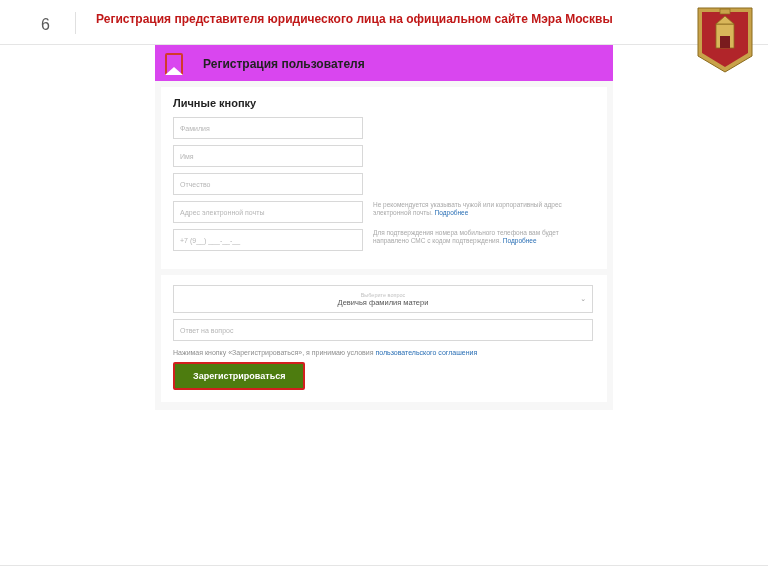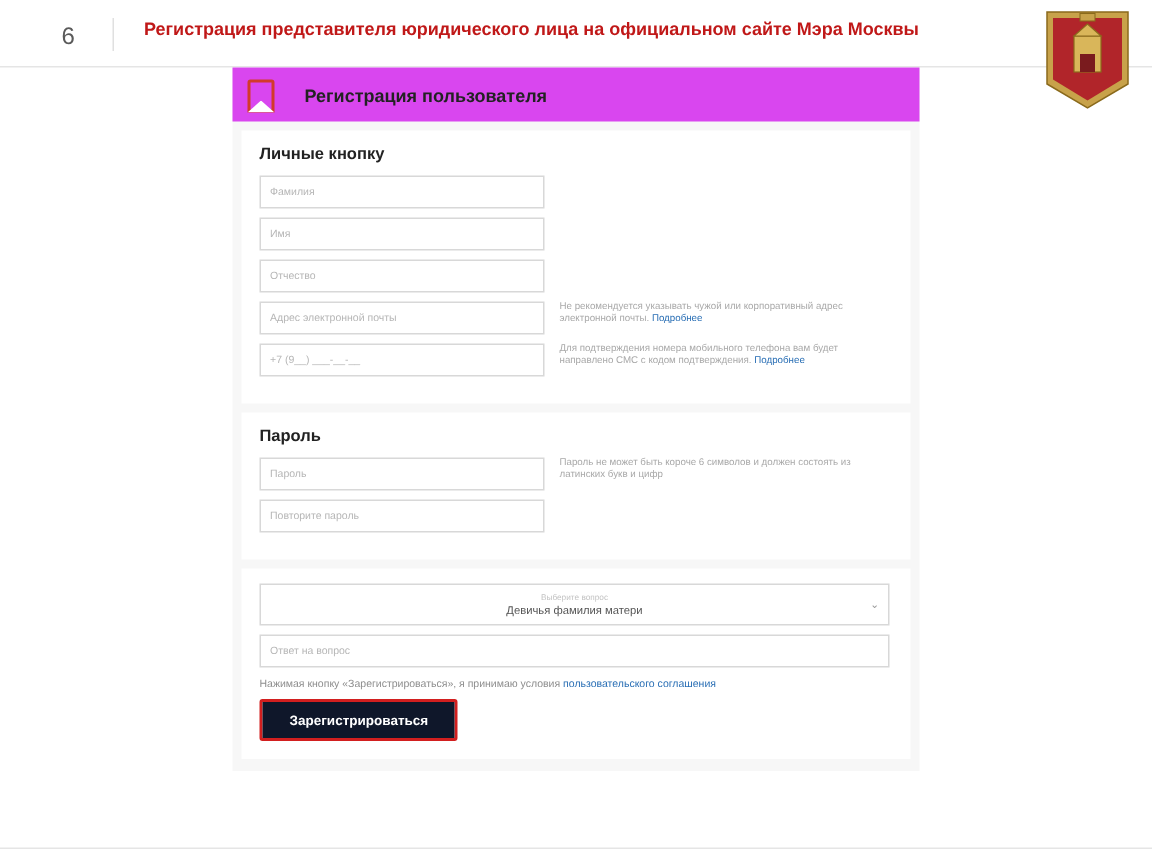--- a/index.html
+++ b/index.html
@@ -123,21 +123,21 @@
     color: #8e8e8e;
     margin: 8px 0 6px 0;
   }
   .consent .link { color: #2a6fb5; }
   .btn-wrap {
     display: inline-block;
     border: 2px solid #d21f1f;
     border-radius: 2px;
   }
   .btn {
-    background: #0f172a;
+    background: #4d7c0f;
     color: #fff;
     font-size: 9px;
     font-weight: bold;
     border: none;
     padding: 7px 18px;
     cursor: pointer;
   }
   .footer-line {
     position: absolute;
     left: 0; right: 0; bottom: 10px;
@@ -187,30 +187,20 @@
     </div>
     <div class="row">
       <div class="field">+7 (9__) ___-__-__</div>
       <div class="hint">
         <span>Для подтверждения номера мобильного телефона вам будет направлено СМС с кодом подтверждения.</span>
         <span class="link">Подробнее</span>
       </div>
     </div>
   </div>
 
-  <div class="card">
-    <h3>Пароль</h3>
-    <div class="row">
-      <div class="field">Пароль</div>
-      <div class="hint">Пароль не может быть короче 6 символов и должен состоять из латинских букв и цифр</div>
-    </div>
-    <div class="row">
-        <div class="field">Повторите пароль</div>
-      </div>
-  </div>
 
   <div class="card">
     <div class="row">
       <div class="field full" style="flex-direction:column;align-items:center;justify-content:center;height:28px;padding:2px 6px;">
         <span style="font-size:5.5px;color:#c2c2c2;">Выберите вопрос</span>
         <span style="font-size:7.5px;color:#555;">Девичья фамилия матери</span>
         <span class="select-caret">⌄</span>
       </div>
     </div>
     <div class="row">

